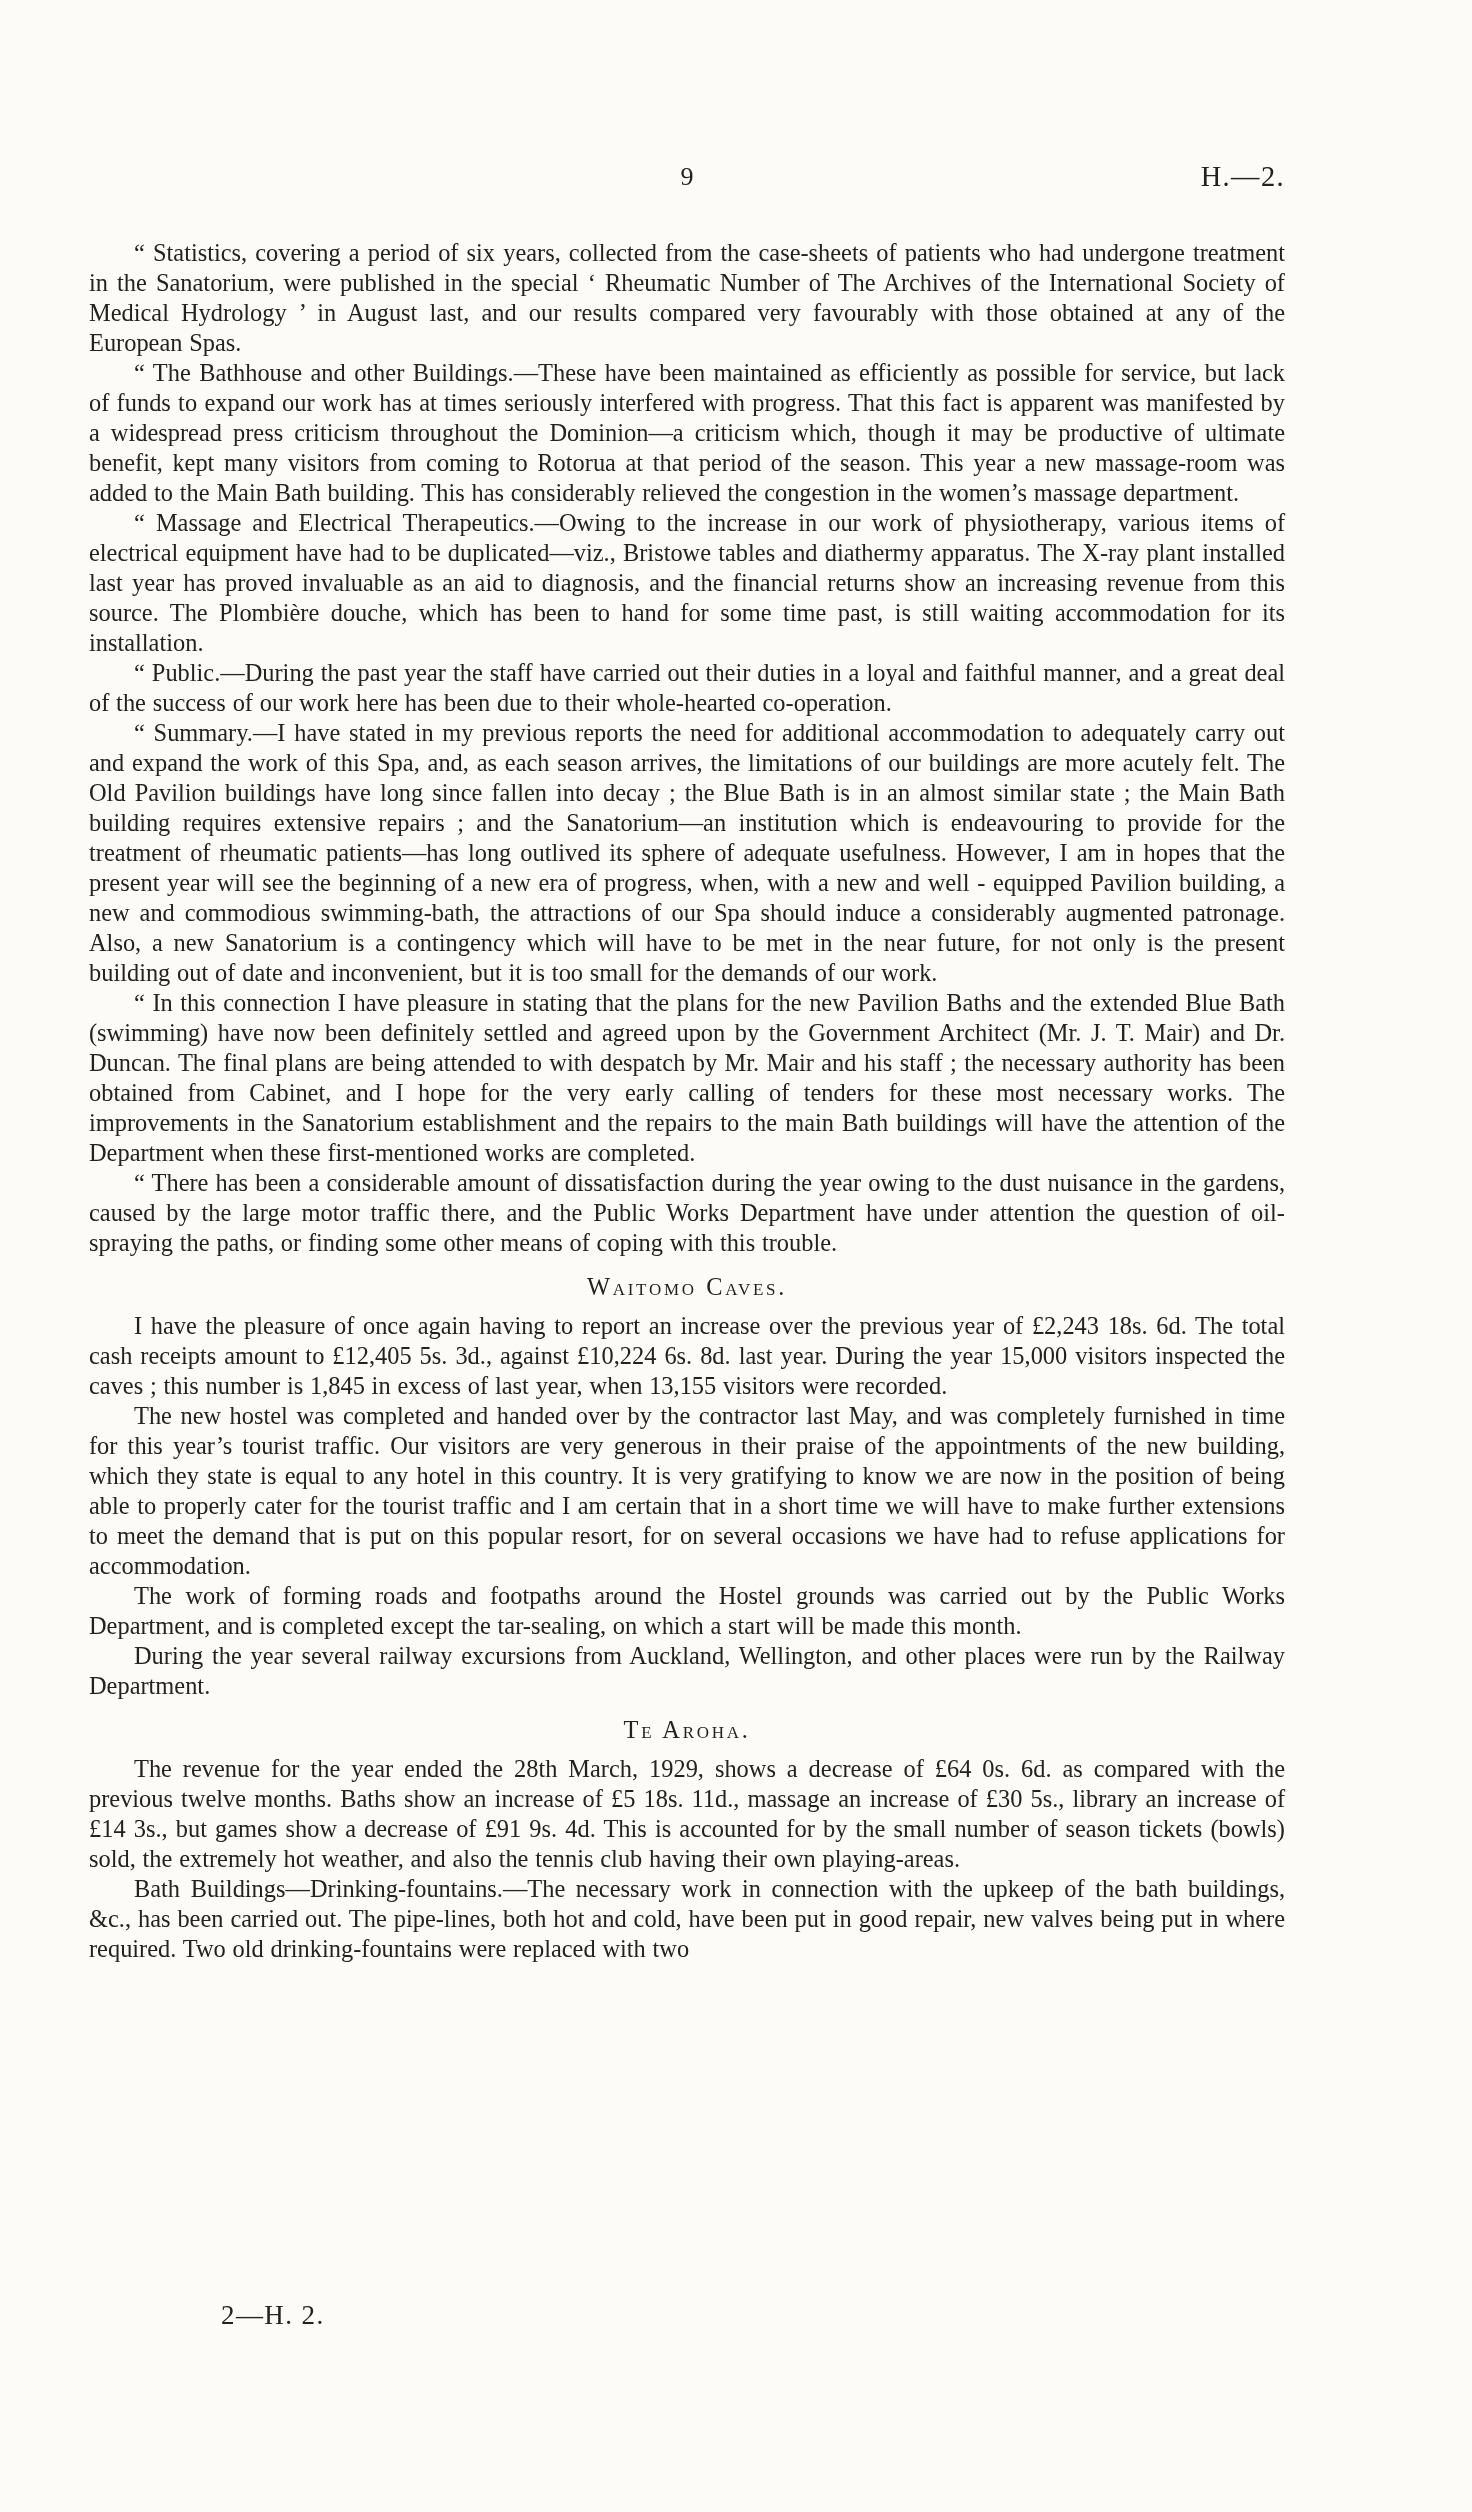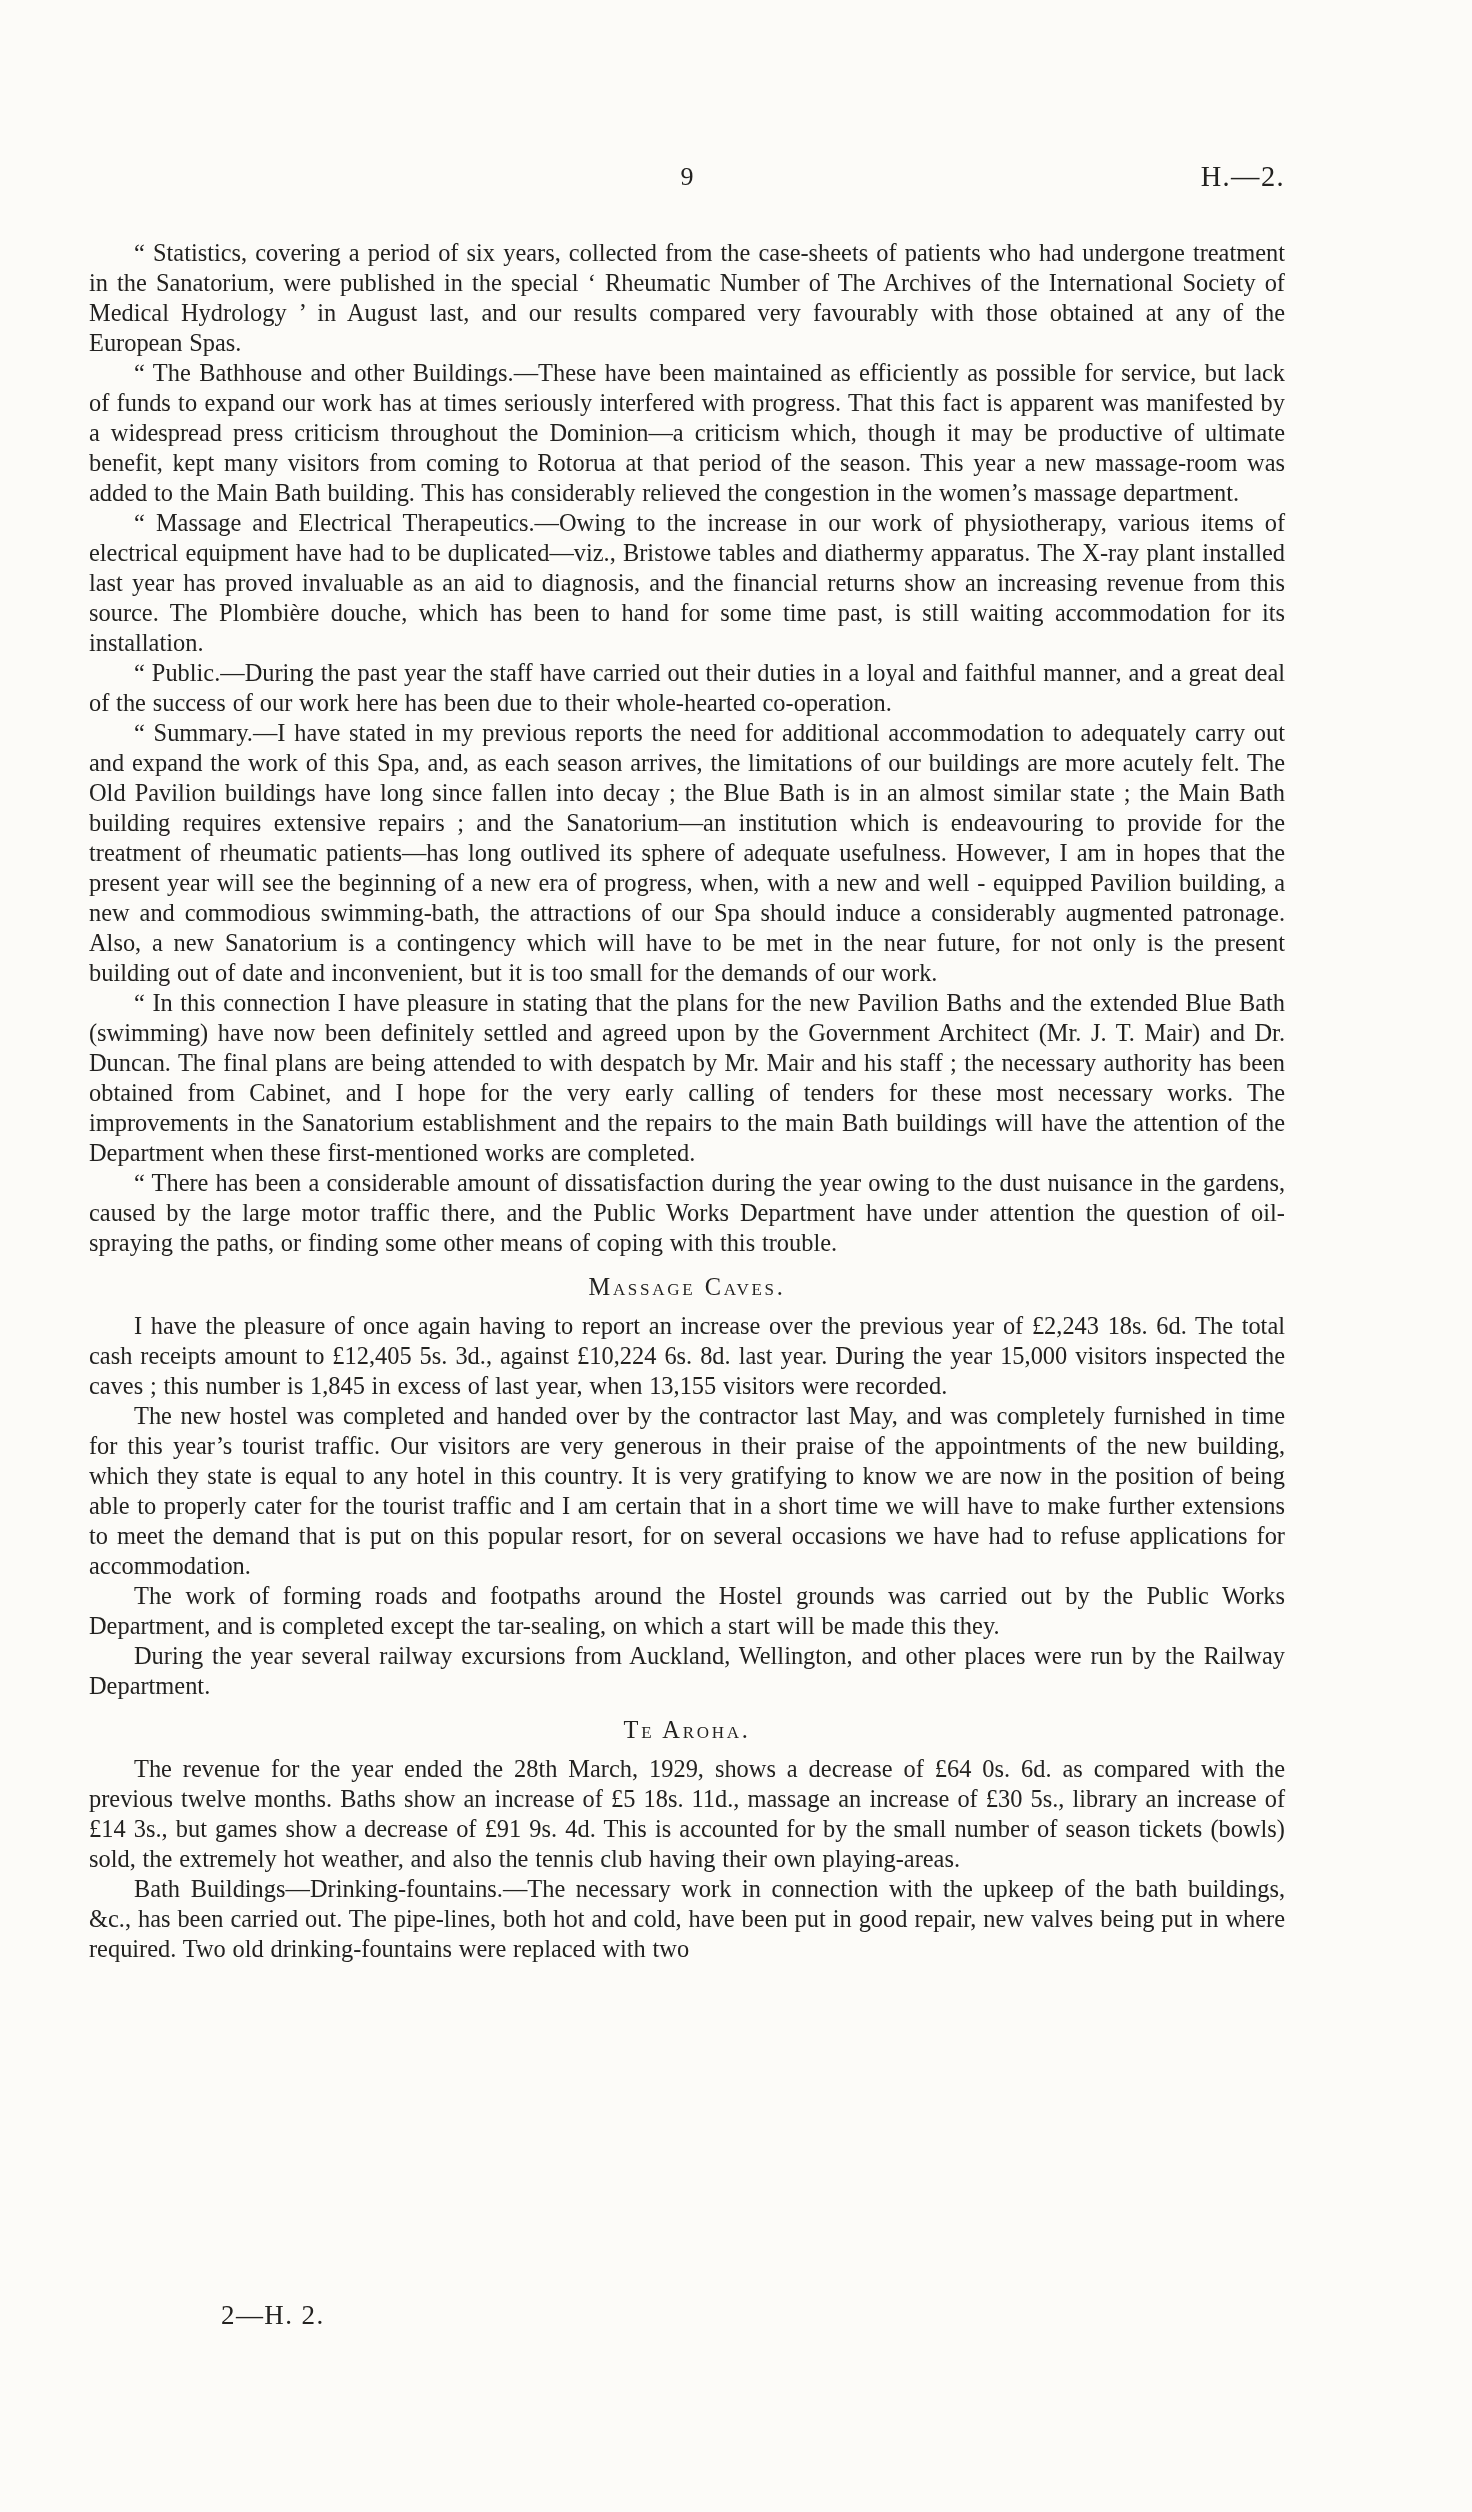--- a/index.html
+++ b/index.html
@@ -73,27 +73,27 @@
     <p class="para"><span>“ </span><span class="em">Public.</span><span>—During the past year the staff have carried out their duties in a loyal and faithful manner, and a great deal of the success of our work here has been due to their whole-hearted co-operation.</span></p>
 
     <p class="para"><span>“ </span><span class="em">Summary.</span><span>—I have stated in my previous reports the need for additional accommodation to adequately carry out and expand the work of this Spa, and, as each season arrives, the limitations of our buildings are more acutely felt.  The Old Pavilion buildings have long since fallen into decay ; the Blue Bath is in an almost similar state ; the Main Bath building requires extensive repairs ; and the Sanatorium—an institution which is endeavouring to provide for the treatment of rheumatic patients—has long outlived its sphere of adequate usefulness.  However, I am in hopes that the present year will see the beginning of a new era of progress, when, with a new and well - equipped Pavilion building, a new and commodious swimming-bath, the attractions of our Spa should induce a considerably augmented patronage.  Also, a new Sanatorium is a contingency which will have to be met in the near future, for not only is the present building out of date and inconvenient, but it is too small for the demands of our work.</span></p>
 
     <p class="para"><span></span><span class="em"></span><span>“ In this connection I have pleasure in stating that the plans for the new Pavilion Baths and the extended Blue Bath (swimming) have now been definitely settled and agreed upon by the Government Architect (Mr. J. T. Mair) and Dr. Duncan.  The final plans are being attended to with despatch by Mr. Mair and his staff ;  the necessary authority has been obtained from Cabinet, and I hope for the very early calling of tenders for these most necessary works.  The improvements in the Sanatorium establishment and the repairs to the main Bath buildings will have the attention of the Department when these first-mentioned works are completed.</span></p>
 
     <p class="para"><span></span><span class="em"></span><span>“ There has been a considerable amount of dissatisfaction during the year owing to the dust nuisance in the gardens, caused by the large motor traffic there, and the Public Works Department have under attention the question of oil-spraying the paths, or finding some other means of coping with this trouble.</span></p>
 
 
 
-    <h3 class="section-heading">Massage Caves.</h3>
+    <h3 class="section-heading">Waitomo Caves.</h3>
 
     <p class="para"><span></span><span class="em"></span><span>I have the pleasure of once again having to report an increase over the previous year of £2,243 18s. 6d.  The total cash receipts amount to £12,405 5s. 3d., against £10,224 6s. 8d. last year. During the year 15,000 visitors inspected the caves ;  this number is 1,845 in excess of last year, when 13,155 visitors were recorded.</span></p>
 
     <p class="para"><span></span><span class="em"></span><span>The new hostel was completed and handed over by the contractor last May, and was completely furnished in time for this year’s tourist traffic.  Our visitors are very generous in their praise of the appointments of the new building, which they state is equal to any hotel in this country.  It is very gratifying to know we are now in the position of being able to properly cater for the tourist traffic and I am certain that in a short time we will have to make further extensions to meet the demand that is put on this popular resort, for on several occasions we have had to refuse applications for accommodation.</span></p>
 
-    <p class="para"><span></span><span class="em"></span><span>The work of forming roads and footpaths around the Hostel grounds was carried out by the Public Works Department, and is completed except the tar-sealing, on which a start will be made this they.</span></p>
+    <p class="para"><span></span><span class="em"></span><span>The work of forming roads and footpaths around the Hostel grounds was carried out by the Public Works Department, and is completed except the tar-sealing, on which a start will be made this month.</span></p>
 
     <p class="para"><span></span><span class="em"></span><span>During the year several railway excursions from Auckland, Wellington, and other places were run by the Railway Department.</span></p>
 
     <h3 class="section-heading">Te Aroha.</h3>
 
     <p class="para"><span></span><span class="em"></span><span>The revenue for the year ended the 28th March, 1929, shows a decrease of £64 0s. 6d. as compared with the previous twelve months.  Baths show an increase of £5 18s. 11d., massage an increase of £30 5s., library an increase of £14 3s., but games show a decrease of £91 9s. 4d.  This is accounted for by the small number of season tickets (bowls) sold, the extremely hot weather, and also the tennis club having their own playing-areas.</span></p>
 
     <p class="para"><span></span><span class="em">Bath Buildings—Drinking-fountains.</span><span>—The necessary work in connection with the upkeep of the bath buildings, &amp;c., has been carried out.  The pipe-lines, both hot and cold, have been put in good repair, new valves being put in where required.  Two old drinking-fountains were replaced with two</span></p>
 
   </main>

